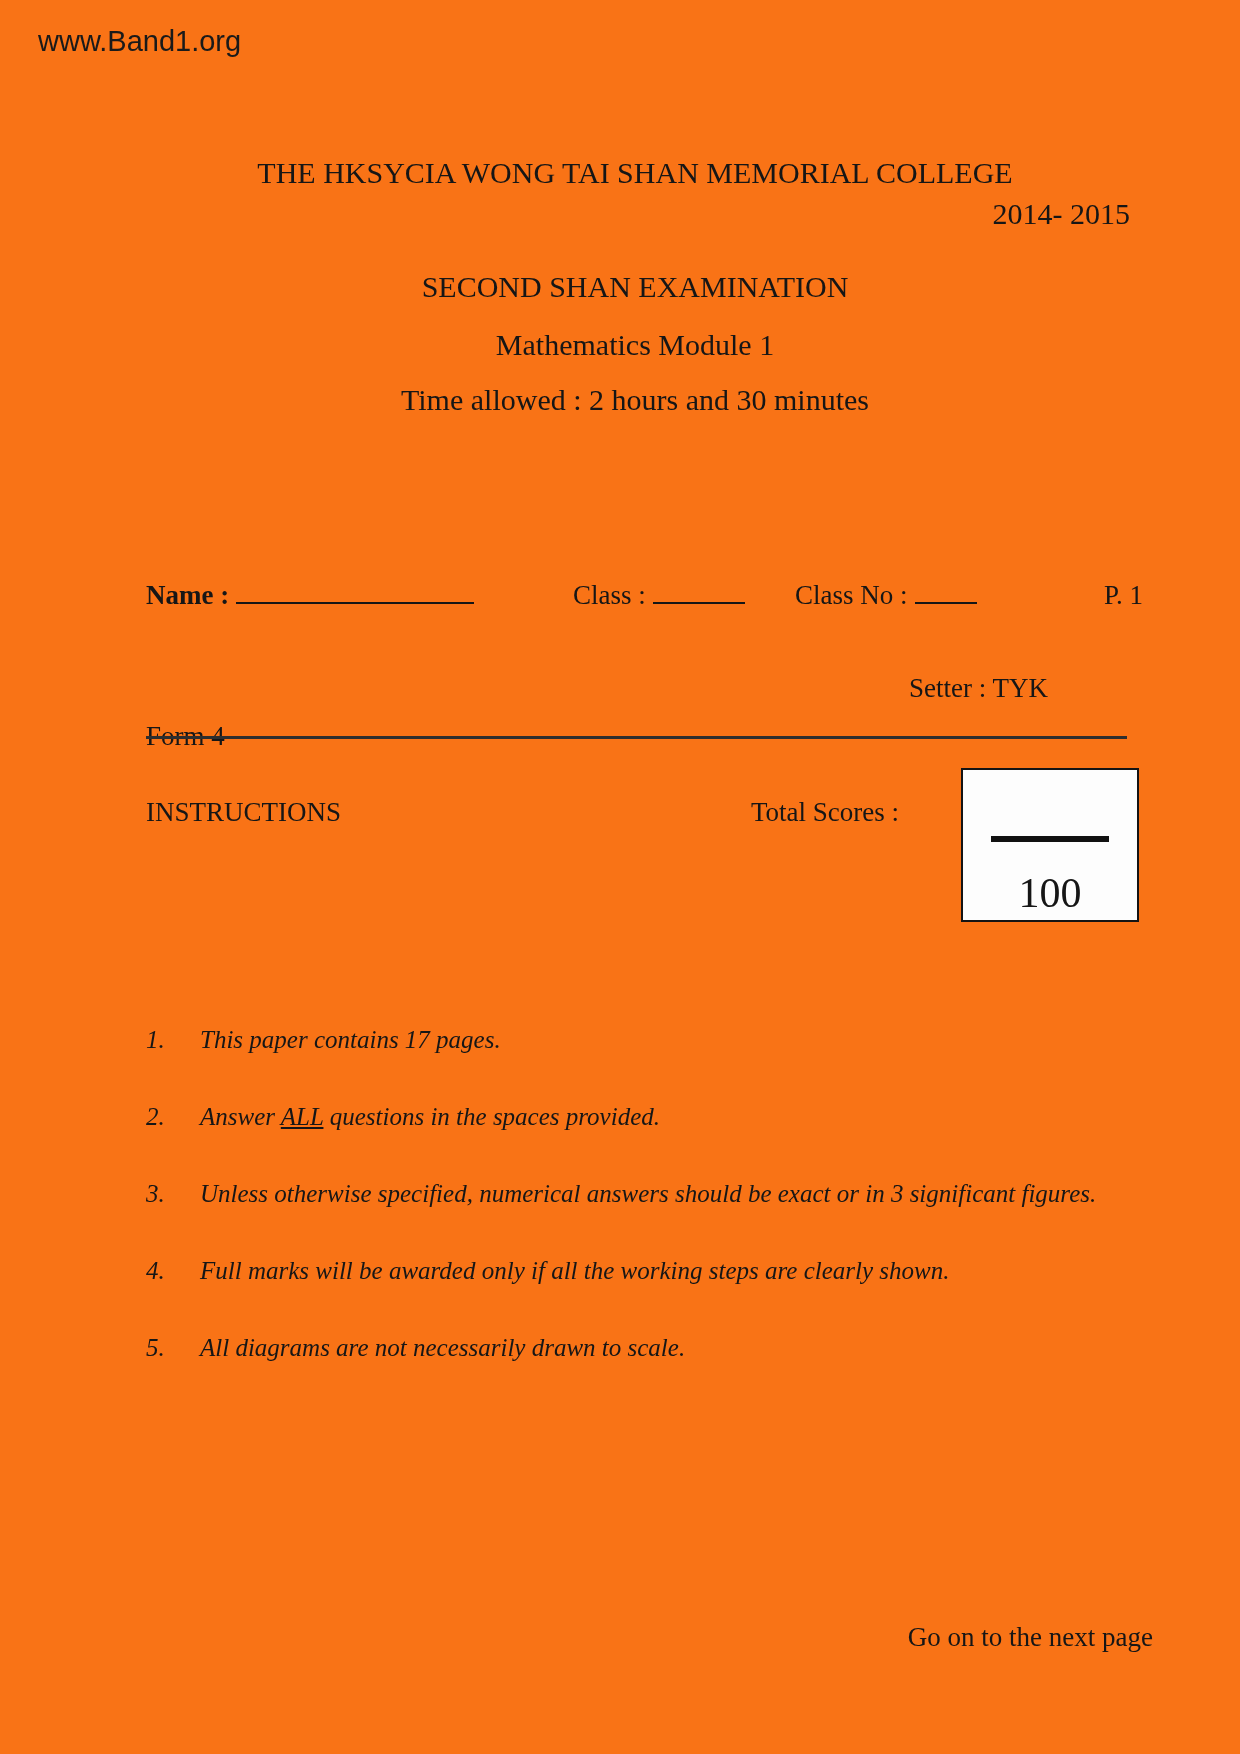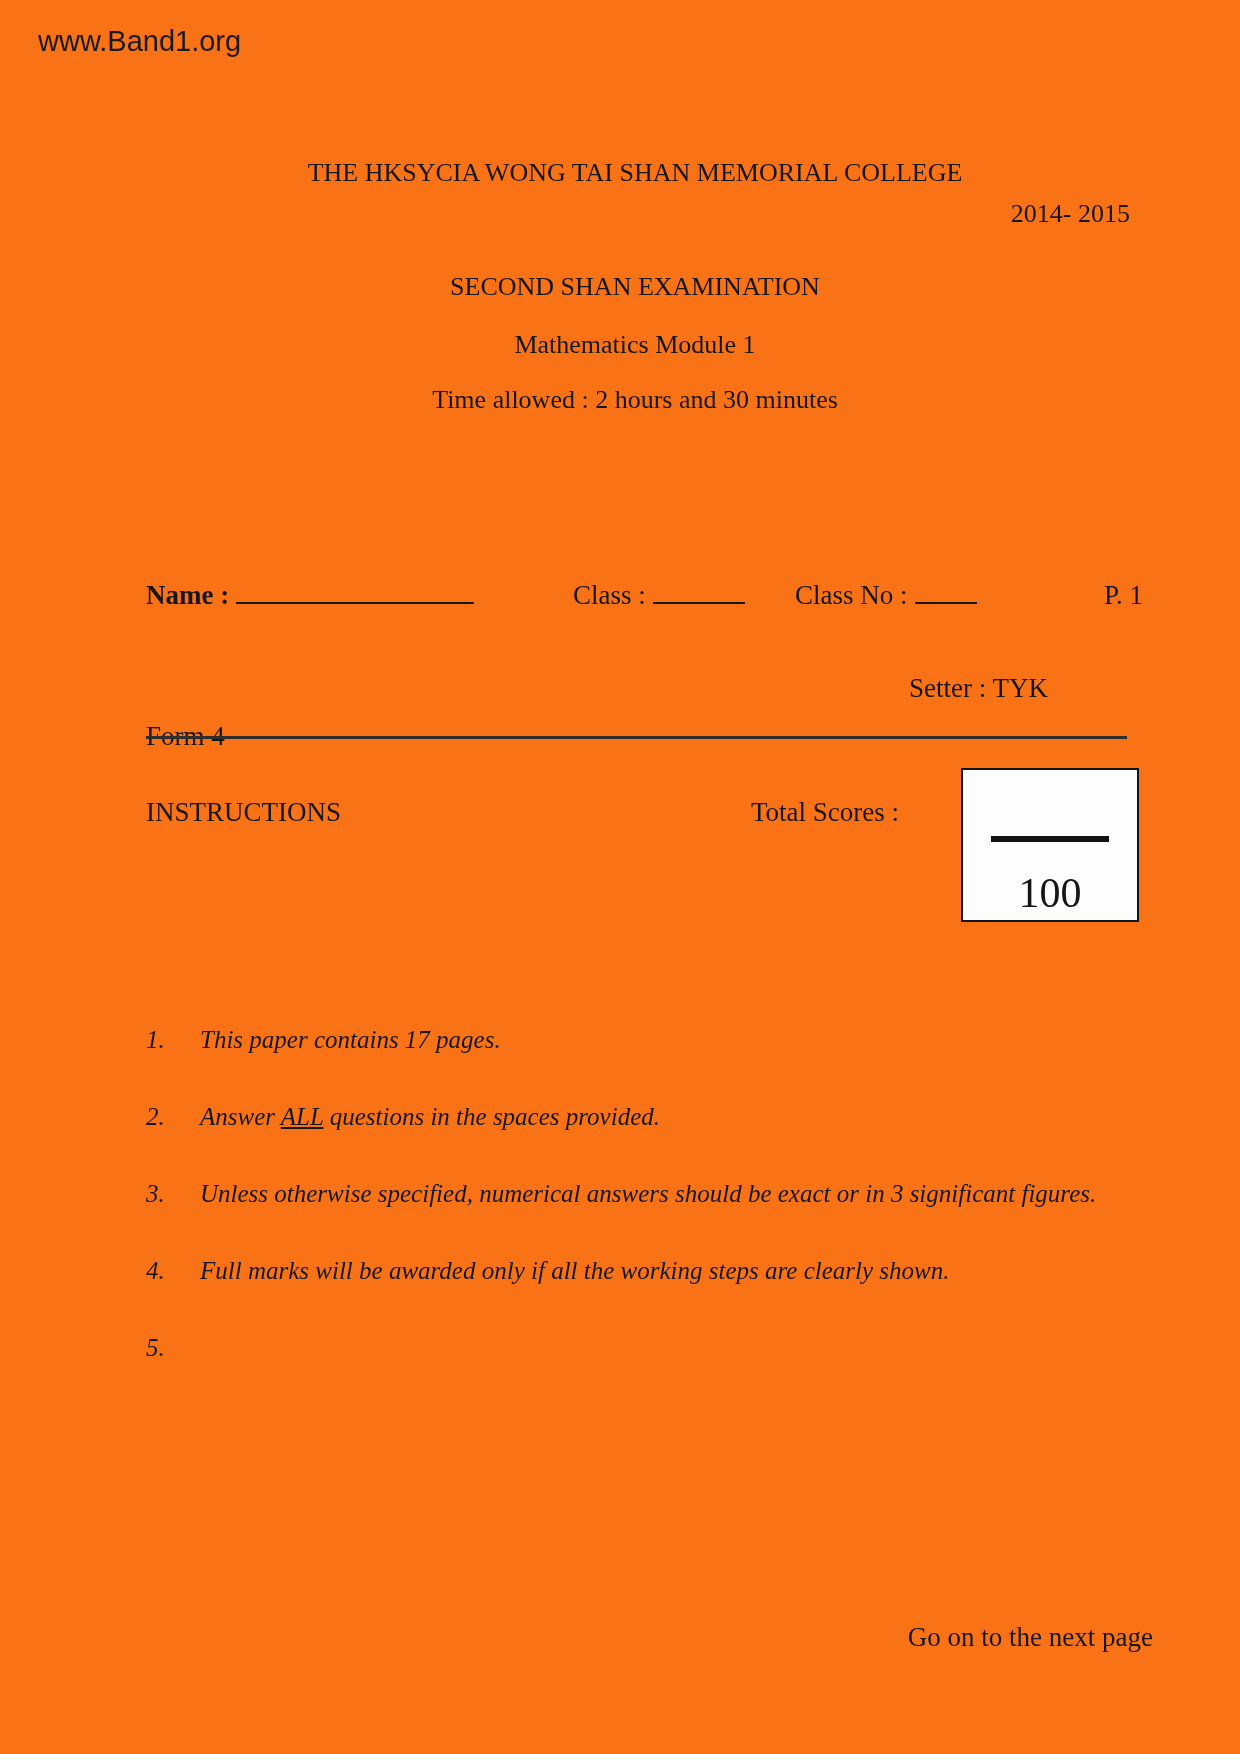--- a/index.html
+++ b/index.html
@@ -20,21 +20,21 @@
     font-family: "Liberation Sans", sans-serif;
     font-size: 29px;
     line-height: 34px;
     color: #1a1a1a;
   }
   .tline {
     position: absolute;
     left: 140px;
     width: 990px;
     text-align: center;
-    font-size: 26px;
+    font-size: 30px;
     line-height: 32px;
     white-space: nowrap;
   }
   .t1 { top: 157px; }
   .t2 { top: 198px; text-align: right; }
   .t3 { top: 271px; }
   .t4 { top: 329px; }
   .t5 { top: 384px; }
   .t6 { top: 446px; }
 
@@ -162,17 +162,18 @@
   <div class="li-row r3">
     <span class="li-num">3.</span>
     <span class="li-text">Unless otherwise specified, numerical answers should be exact or in 3 significant figures.</span>
   </div>
   <div class="li-row r4">
     <span class="li-num">4.</span>
     <span class="li-text">Full marks will be awarded only if all the working steps are clearly shown.</span>
   </div>
   <div class="li-row r5">
     <span class="li-num">5.</span>
+    <span class="li-text">All diagrams are not necessarily drawn to scale.</span>
   </div>
 
   <div class="footer-line">Go on to the next page</div>
 
 </div>
 
 </body></html>

